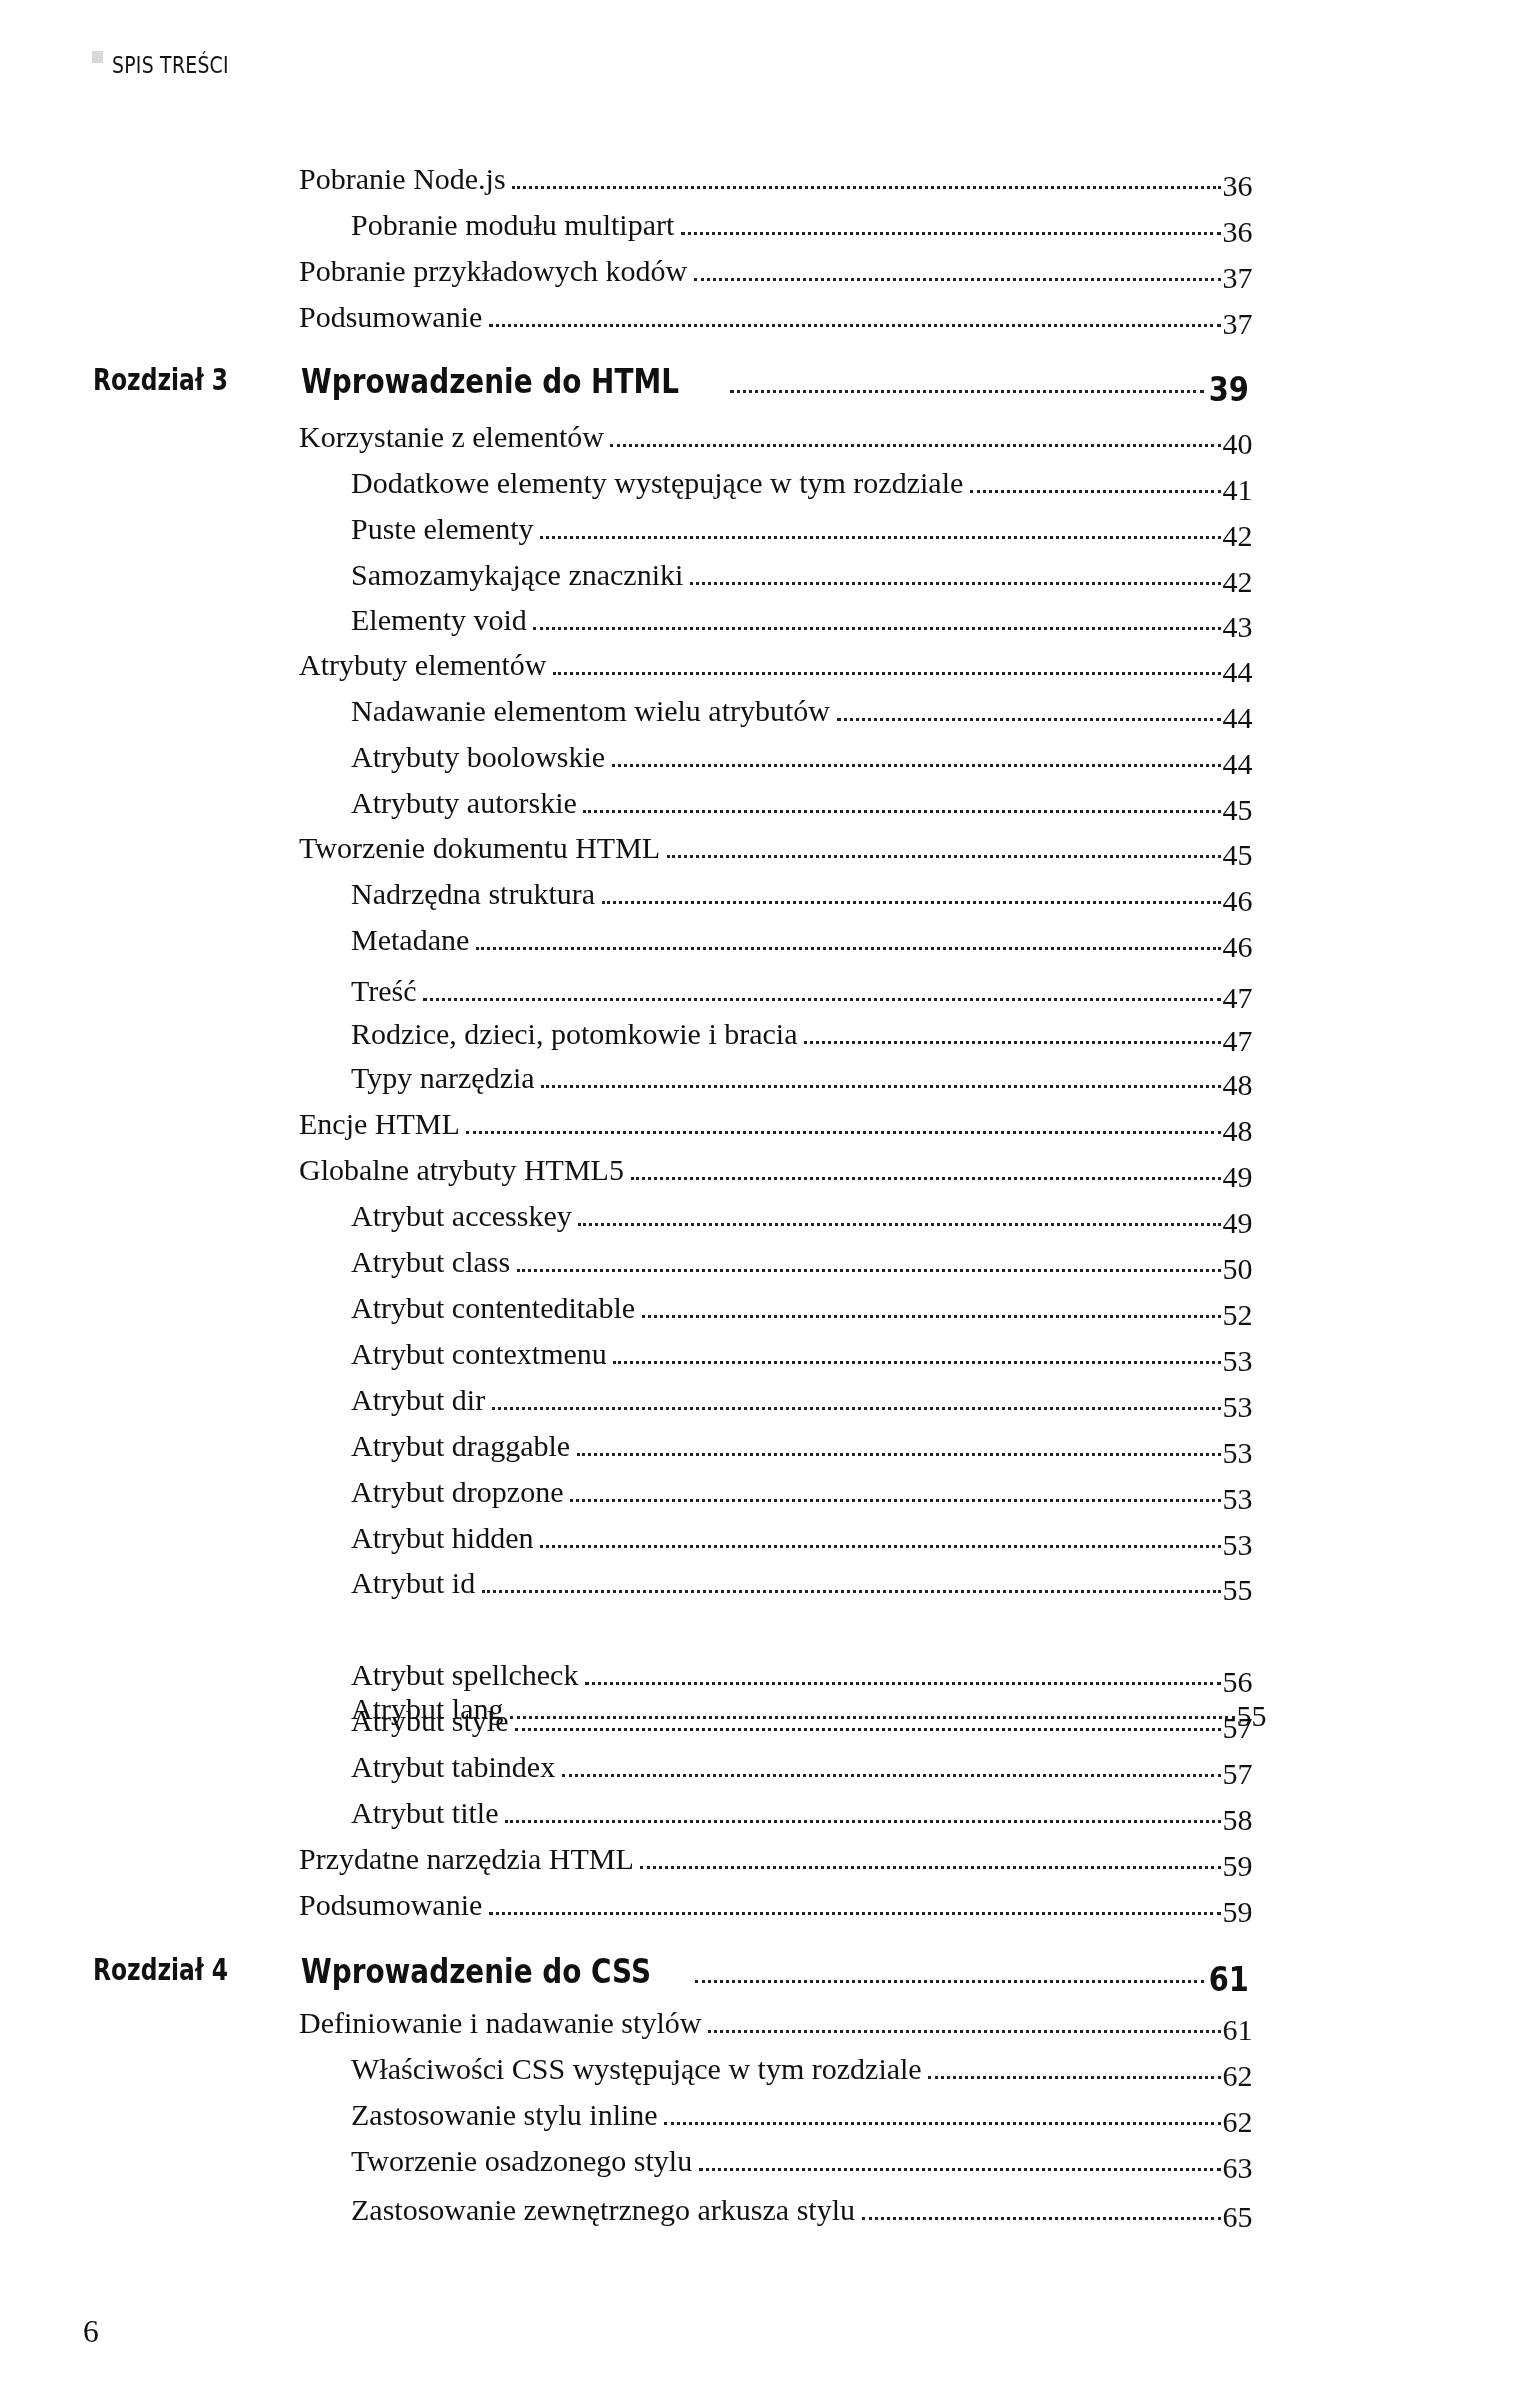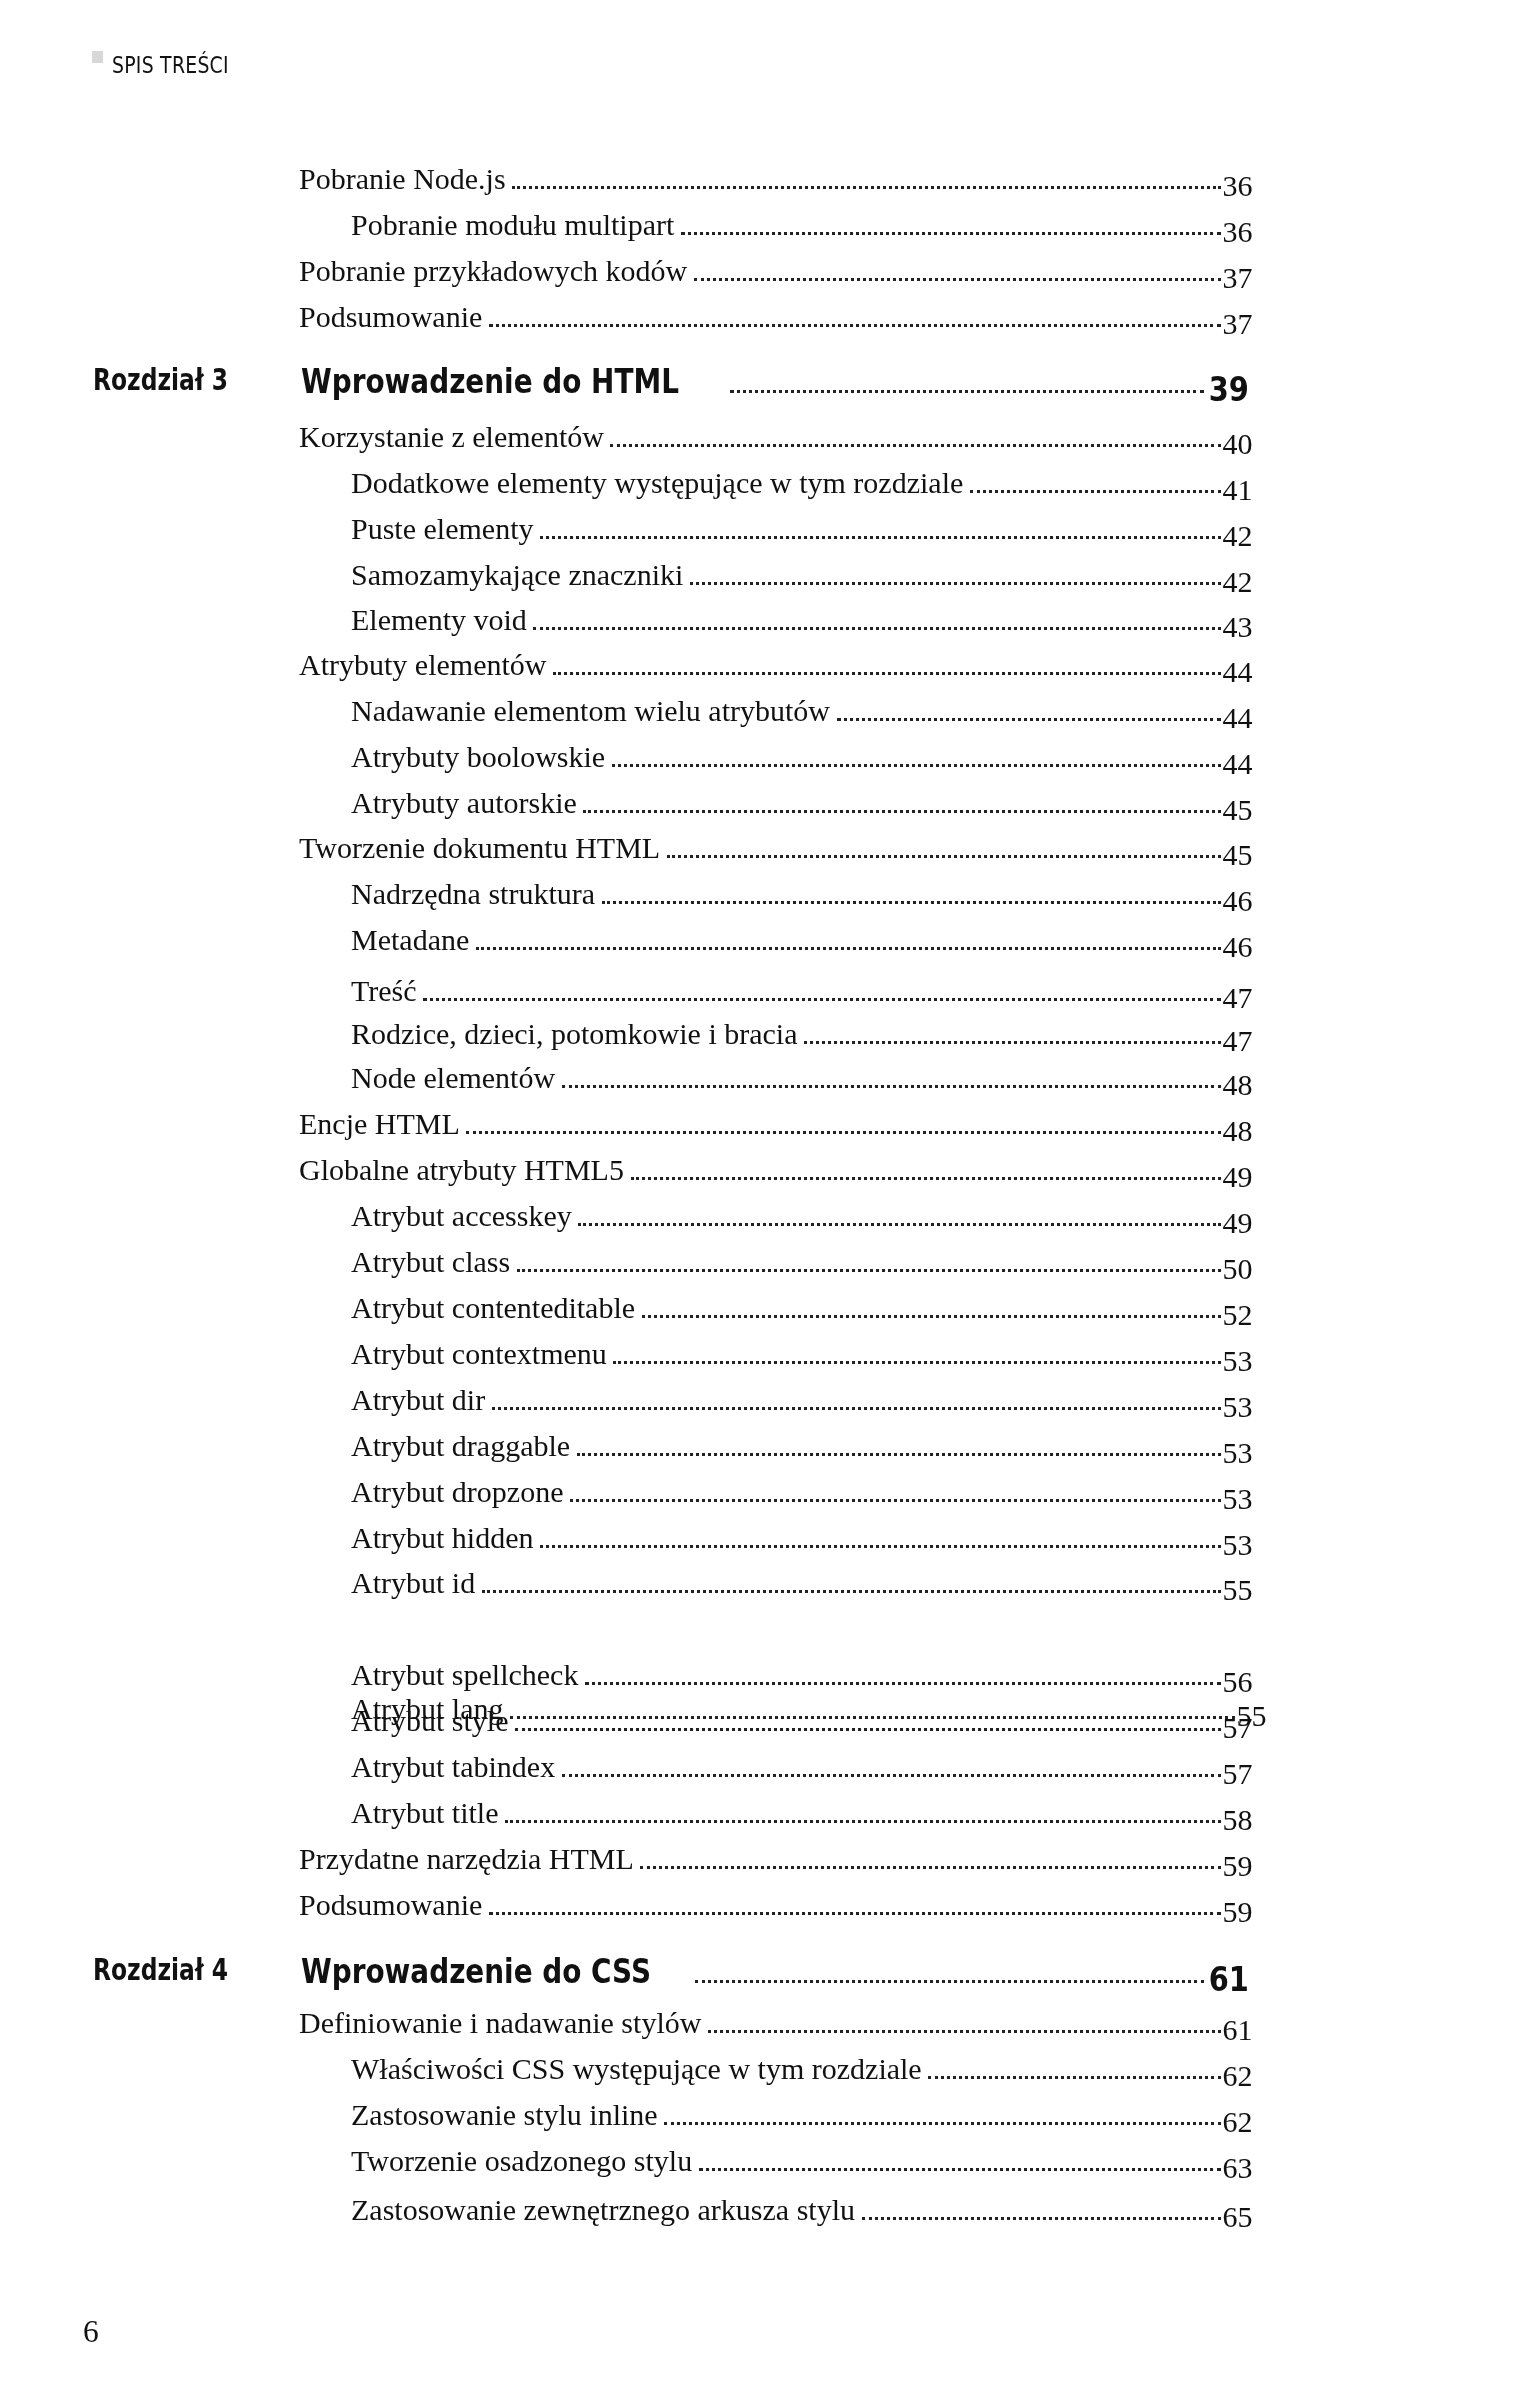--- a/index.html
+++ b/index.html
@@ -159,21 +159,21 @@
     </div>
     <div class="row" style="top: 1010px;">
       <div class="entry lvl2">
         <span class="title">Rodzice, dzieci, potomkowie i bracia</span>
         <span class="leader"></span>
         <span class="page">47</span>
       </div>
     </div>
     <div class="row" style="top: 1054px;">
       <div class="entry lvl2">
-        <span class="title">Node elementów</span>
+        <span class="title">Typy narzędzia</span>
         <span class="leader"></span>
         <span class="page">48</span>
       </div>
     </div>
     <div class="row" style="top: 1100px;">
       <div class="entry lvl1">
         <span class="title">Encje HTML</span>
         <span class="leader"></span>
         <span class="page">48</span>
       </div>

